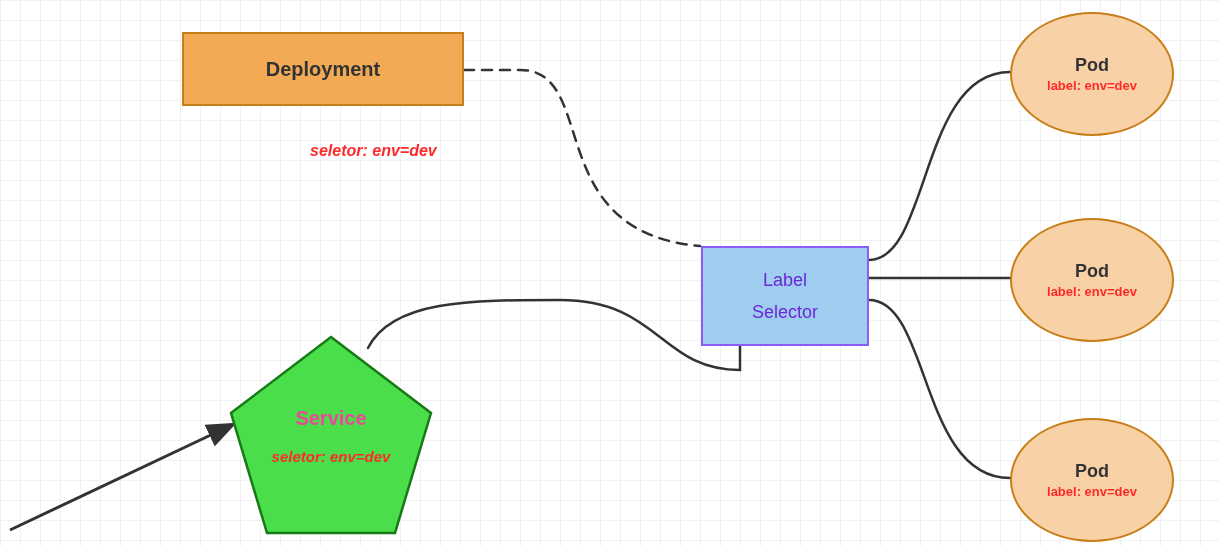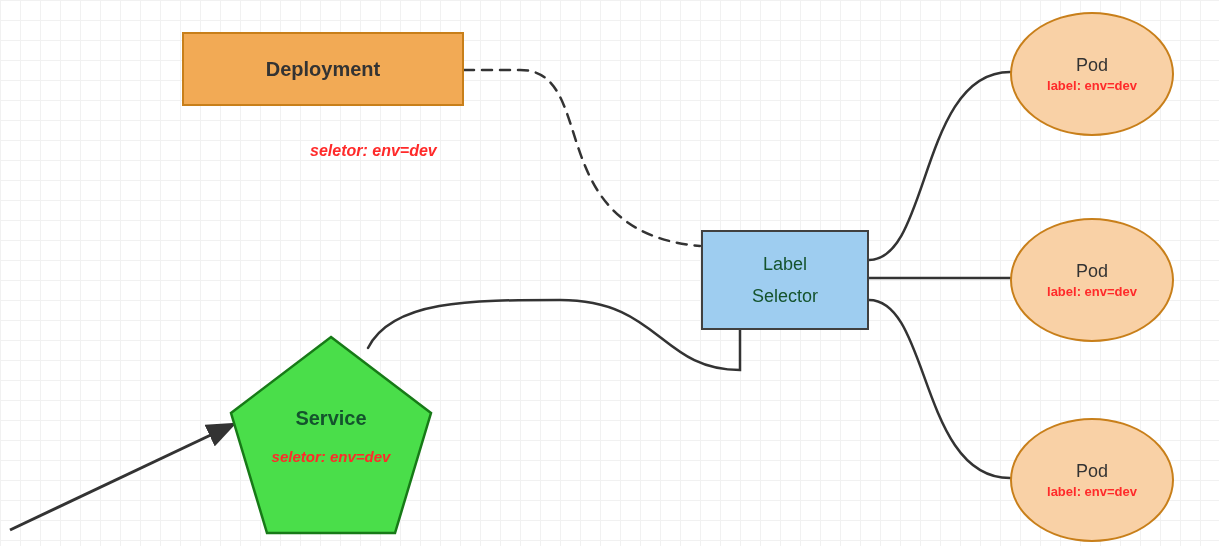--- a/index.html
+++ b/index.html
@@ -39,42 +39,42 @@
   .deployment {
     left: 182px; top: 32px;
     width: 282px; height: 74px;
     background: #f2aa55;
     border: 2px solid #c87f1a;
     color: #333333;
     font-weight: bold;
     font-size: 20px;
   }
   .selector-box {
-    left: 701px; top: 230px;
+    left: 701px; top: 246px;
     width: 168px; height: 100px;
     background: #9ecdf0;
-    border: 2px solid #404040;
-    color: #14532d;
+    border: 2px solid #8b5cf6;
+    color: #6d28d9;
     font-size: 18px;
     line-height: 1.8;
   }
   .pod {
     position: absolute;
     width: 160px; height: 120px;
     border-radius: 50%;
     background: #f9d1a6;
     border: 2px solid #c87f1a;
     display: flex;
     flex-direction: column;
     align-items: center;
     justify-content: center;
     color: #333;
     font-size: 18px;
   }
-  .pod .pod-title { font-weight: normal; margin-bottom: 2px; }
+  .pod .pod-title { font-weight: bold; margin-bottom: 2px; }
   .pod .pod-label { color: #ff2a2a; font-weight: bold; font-size: 13px; }
   .pod1 { left: 1010px; top: 12px; }
   .pod2 { left: 1010px; top: 218px; }
   .pod3 { left: 1010px; top: 418px; }
   .annotation {
     position: absolute;
     color: #ff2a2a;
     font-style: italic;
     font-weight: bold;
     font-size: 16px;
@@ -86,21 +86,21 @@
     width: 208px; height: 200px;
   }
   .pentagon-wrap svg { position: absolute; top:0; left:0; }
   .pentagon-labels {
     position: absolute;
     top: 72px; left: 0;
     width: 208px;
     text-align: center;
   }
   .pentagon-title {
-    font-size: 20px; font-weight: bold; color: #14532d;
+    font-size: 20px; font-weight: bold; color: #ec4899;
     margin-bottom: 18px;
   }
   .pentagon-sel {
     font-size: 15px; font-weight: bold; font-style: italic; color: #ff2a2a;
   }
 </style>
 </head>
 <body>
 
 <div class="stage">

